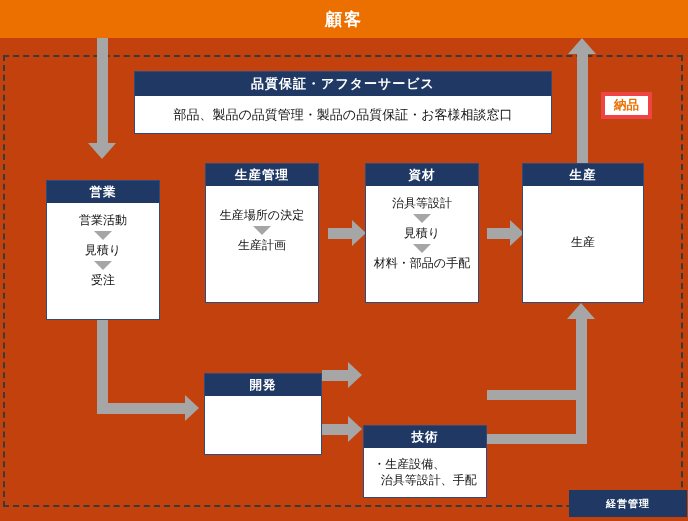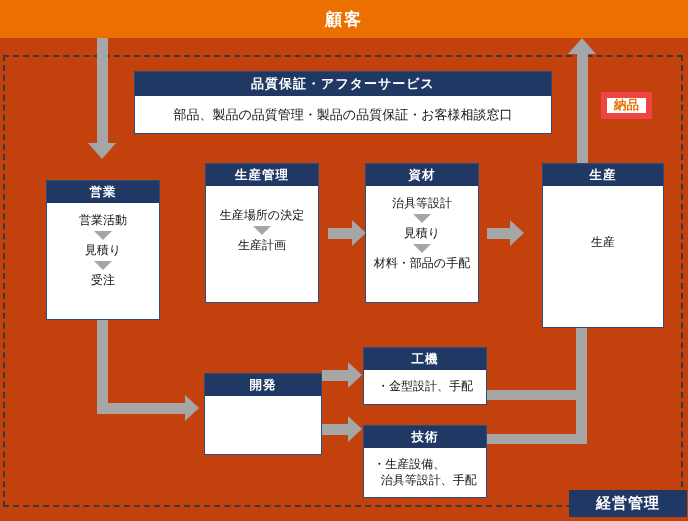--- a/index.html
+++ b/index.html
@@ -126,55 +126,55 @@
   #qa-box .box-head { height: 24px; font-size: 13px; }
   #qa-box .qa-text {
     display: flex; align-items: center; justify-content: center;
     height: 37px; font-size: 13px; color: #111111;
   }
 
   
   #box-sales      { left: 46px;  top: 180px; width: 114px; height: 140px; }
   #box-prodmgmt   { left: 205px; top: 163px; width: 114px; height: 140px; }
   #box-materials  { left: 365px; top: 163px; width: 114px; height: 140px; }
-  #box-production { left: 522px; top: 163px; width: 122px; height: 165px; margin-left: 20px; }
+  #box-production { left: 522px; top: 163px; width: 122px; height: 140px; }
 
   #box-production .centered-text { margin-top: 48px; }
 
   
   #box-dev  { left: 204px; top: 373px; width: 118px; height: 82px; }
   #box-tool { left: 363px; top: 347px; width: 124px; height: 58px; }
   #box-tech { left: 363px; top: 425px; width: 124px; height: 73px; }
 
   
   #mgmt-tag {
     position: absolute;
     left: 569px;
     top: 490px;
     width: 118px;
     height: 27px;
     background: #1F3864;
     color: #ffffff;
-    font-size: 15px;
+    font-size: 10px;
     font-weight: bold;
     letter-spacing: 1px;
     display: flex;
     align-items: center;
     justify-content: center;
     box-sizing: border-box;
   }
 
   
   #delivery-badge {
     position: absolute;
     left: 601px;
     top: 92px;
     width: 51px;
     height: 27px;
-    border: 6px solid #ef4444;
+    border: 4px solid #ef4444;
     color: #EC7000;
     background: #ffffff;
     font-size: 12.5px;
     font-weight: bold;
     display: flex;
     align-items: center;
     justify-content: center;
     box-sizing: border-box;
   }
 
@@ -288,28 +288,20 @@
     <div class="box-head">生産</div>
     <div class="box-body">
       <div class="centered-text">生産</div>
     </div>
   </div>
 
   <div class="box" id="box-dev">
     <div class="box-head">開発</div>
   </div>
 
-  <div class="box" id="box-tool">
-    <div class="box-head">工機</div>
-    <div class="box-body">
-      <div class="bullets">
-        <div class="bullet">・金型設計、手配</div>
-      </div>
-    </div>
-  </div>
 
   <div class="box" id="box-tech">
     <div class="box-head">技術</div>
     <div class="box-body">
       <div class="bullets">
         <div class="bullet">・生産設備、
   治具等設計、手配</div>
       </div>
     </div>
   </div>

